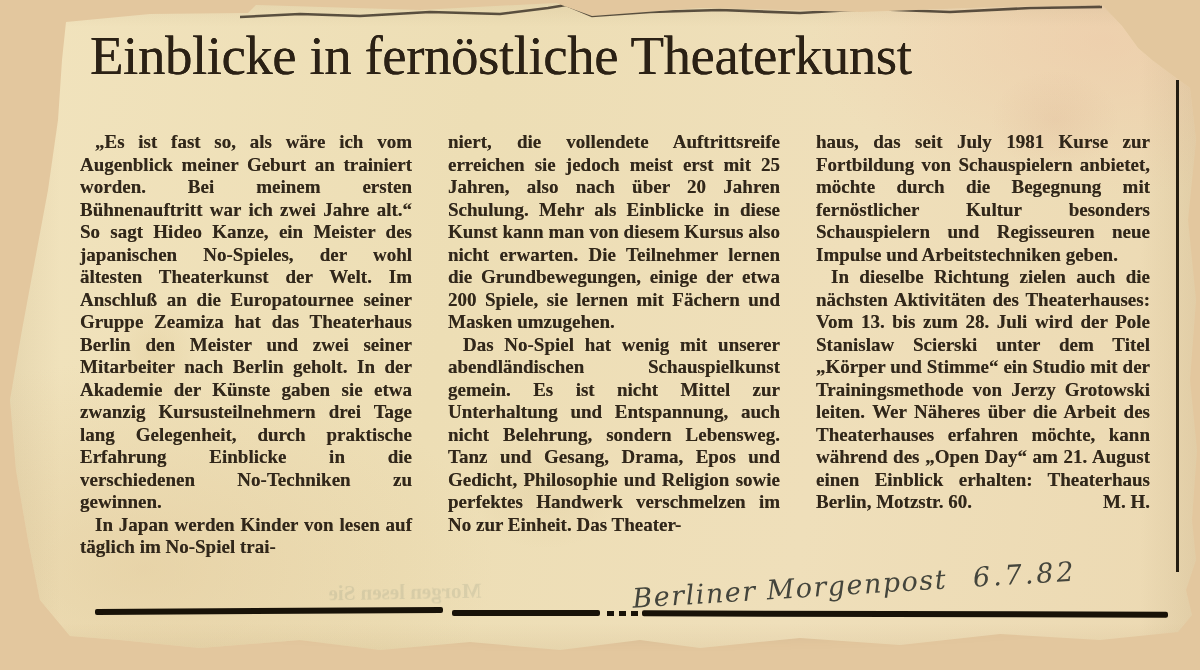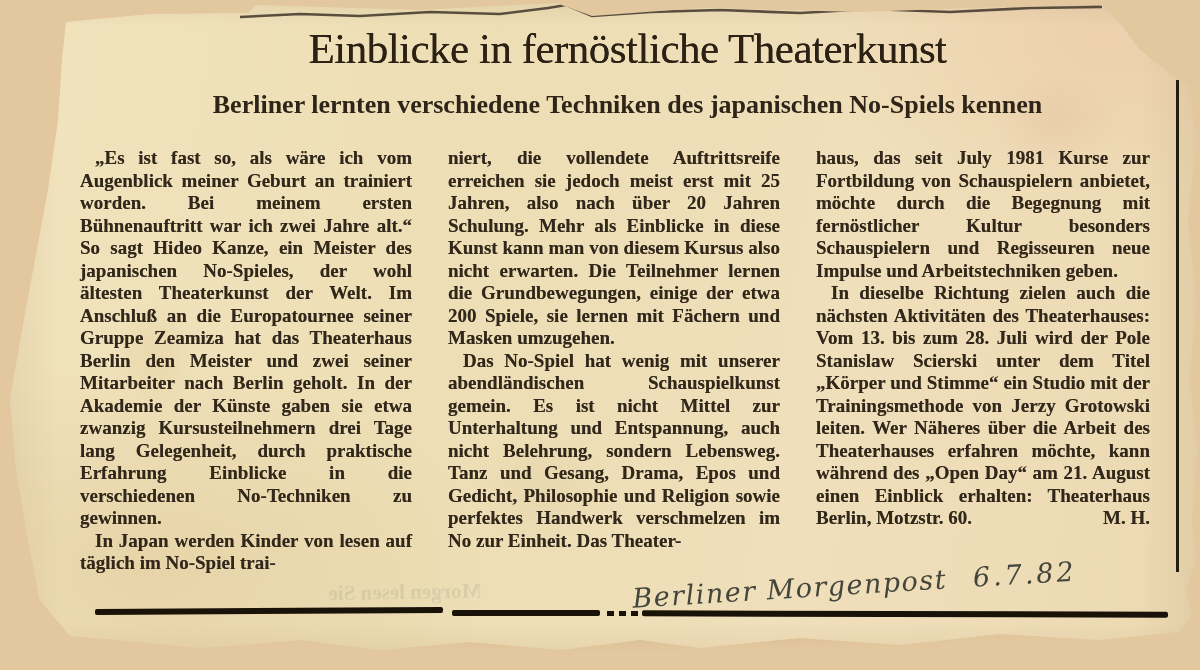--- a/index.html
+++ b/index.html
@@ -58,22 +58,21 @@
   .stain-2 { left: 990px; top: 70px; width: 130px; height: 100px;
     background: radial-gradient(ellipse, rgba(205,150,120,0.14), rgba(205,150,120,0) 70%); }
   .stain-3 { left: 470px; top: 430px; width: 150px; height: 120px;
     background: radial-gradient(ellipse, rgba(180,150,90,0.10), rgba(180,150,90,0) 70%); }
 
   .top-tear { position: absolute; left: 0; top: 0; }
 
   .headline {
     position: absolute;
     left: 90px; top: 24px; width: 1075px;
-    text-align: center;
-    font-size: 43px;
+    font-size: 55px;
     font-weight: normal;
     letter-spacing: -0.5px;
     color: #2b2115;
     text-shadow: 0 0 0.6px #2b2115;
     white-space: nowrap;
   }
 
   .subheadline {
     position: absolute;
     left: 90px; top: 90px; width: 1075px;
@@ -83,21 +82,21 @@
     color: #2e2417;
     white-space: nowrap;
   }
 
   .columns {
     position: absolute;
     left: 80px; top: 131px;
     width: 1080px;
     display: flex;
   }
-  .column { width: 332px; margin-top: 16px; }
+  .column { width: 332px; }
   .col-gap { width: 36px; }
   .column-3 { width: 334px; }
 
   .para {
     margin: 0;
     font-size: 19px;
     font-weight: bold;
     line-height: 22.5px;
     color: #31271a;
     text-align: justify;
@@ -158,21 +157,20 @@
     <div class="stain stain-1"></div>
     <div class="stain stain-2"></div>
     <div class="stain stain-3"></div>
 
     <svg class="top-tear" width="1200" height="30">
       <path d="M240 17 L300 14 L360 16 L430 12 L500 14 L548 8 L566 5 L592 16 L650 12 L720 10 L800 13 L870 9 L950 12 L1030 8 L1102 7" fill="none" stroke="#40362a" stroke-width="2.6" opacity="0.85"></path>
       <path d="M560 4 L640 7 L760 5 L900 7 L1040 4 L1100 5" fill="none" stroke="#5a4c3a" stroke-width="1.4" opacity="0.45"></path>
     </svg>
 
     <div class="headline">Einblicke in fernöstliche Theaterkunst</div>
-    <div class="subheadline">Berliner lernten verschiedene Techniken des japanischen No-Spiels kennen</div>
 
     <div class="columns">
       <div class="column">
         <p class="para indent">„Es ist fast so, als wäre ich vom Augenblick meiner Geburt an trainiert worden. Bei meinem ersten Bühnenauftritt war ich zwei Jahre alt.“ So sagt Hideo Kanze, ein Meister des japanischen No-Spieles, der wohl ältesten Theaterkunst der Welt. Im Anschluß an die Europatournee seiner Gruppe Zeamiza hat das Theaterhaus Berlin den Meister und zwei seiner Mitarbeiter nach Berlin geholt. In der Akademie der Künste gaben sie etwa zwanzig Kursusteilnehmern drei Tage lang Gelegenheit, durch praktische Erfahrung Einblicke in die verschiedenen No-Techniken zu gewinnen.</p>
         <p class="para indent">In Japan werden Kinder von lesen auf täglich im No-Spiel trai-</p>
       </div>
       <div class="col-gap"></div>
       <div class="column">
         <p class="para">niert, die vollendete Auftrittsreife erreichen sie jedoch meist erst mit 25 Jahren, also nach über 20 Jahren Schulung. Mehr als Einblicke in diese Kunst kann man von diesem Kursus also nicht erwarten. Die Teilnehmer lernen die Grundbewegungen, einige der etwa 200 Spiele, sie lernen mit Fächern und Masken umzugehen.</p>
         <p class="para indent">Das No-Spiel hat wenig mit unserer abendländischen Schauspielkunst gemein. Es ist nicht Mittel zur Unterhaltung und Entspannung, auch nicht Belehrung, sondern Lebensweg. Tanz und Gesang, Drama, Epos und Gedicht, Philosophie und Religion sowie perfektes Handwerk verschmelzen im No zur Einheit. Das Theater-</p>

